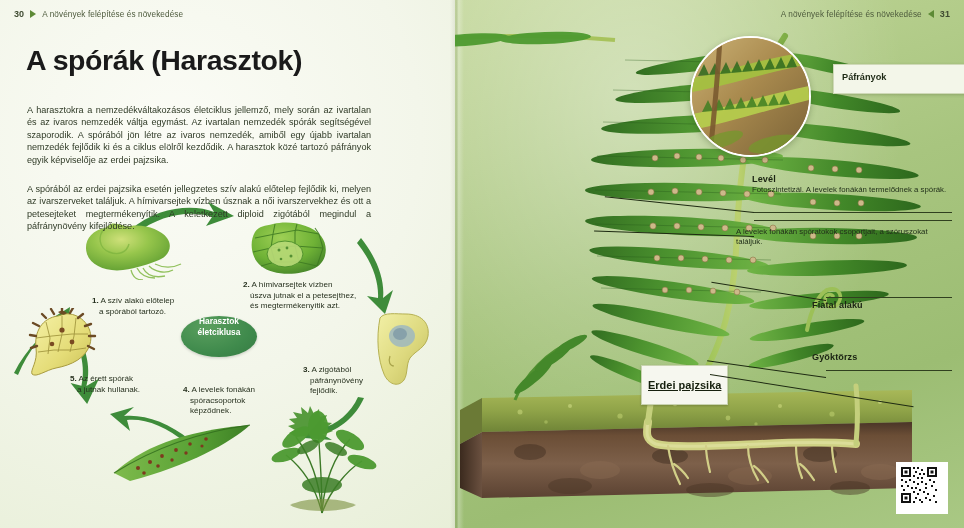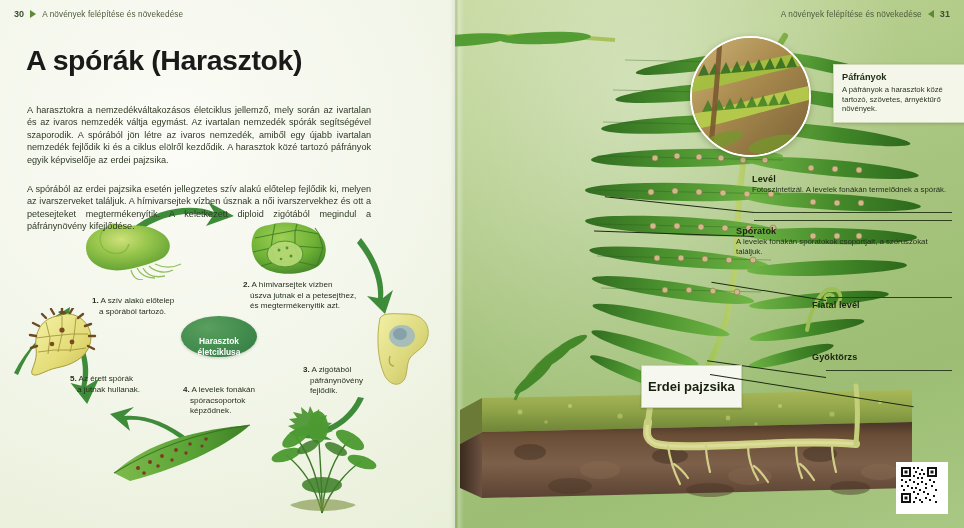--- a/index.html
+++ b/index.html
@@ -66,21 +66,21 @@
   #lab2{left:243px;top:80px;}
   #lab3{left:303px;top:165px;}
   #lab4{left:183px;top:185px;}
   #lab5{left:70px;top:174px;}
 
   
   #badge{
     position:absolute;left:181px;top:116px;width:76px;height:41px;border-radius:50%;
     background:radial-gradient(ellipse at 35% 28%,#5a9f5e 0%,#3f8a4c 60%,#357a42 100%);
     box-shadow:0 1px 3px rgba(0,0,0,.18);
-    display:flex;align-items:flex-end;justify-content:center;text-align:center;
+    display:flex;align-items:flex-start;justify-content:center;text-align:center;
     color:#ffffff;font-size:8.4px;font-weight:bold;line-height:10.5px;
   }
 
   
   .arrow{position:absolute;}
   .arrow svg{display:block;overflow:visible;}
 
   
   .organ{position:absolute;}
 
@@ -109,22 +109,22 @@
   
   .leadlab{position:absolute;text-align:left;color:#1b2413;}
   .leadlab .lt{font-size:9.1px;font-weight:bold;letter-spacing:.1px;}
   .leadlab .lb{font-size:7.8px;line-height:9.8px;margin-top:1px;color:#22301a;}
   .leadrule{position:absolute;height:1px;background:#30401f;}
   .leadhair{position:absolute;background:#1e2a12;transform-origin:left center;height:1px;}
 
   
   .tag{
     position:absolute;background:#f6f7ef;border:1px solid #c9d3b0;
-    font-size:13px;font-weight:bold;color:#16200e;padding:13px 6px;
-    box-shadow:0 1px 2px rgba(0,0,0,.2);white-space:nowrap;
+    font-size:11px;font-weight:bold;color:#16200e;padding:13px 6px;
+    box-shadow:0 1px 2px rgba(0,0,0,.2);white-space:nowrap;text-decoration:underline;
   }
 
   
   #soil{position:absolute;left:5px;top:360px;width:462px;height:140px;}
   #qr{position:absolute;right:16px;bottom:14px;width:46px;height:46px;background:#ffffff;padding:3px;z-index:30;}
   #qr svg{display:block;}
 </style>
 </head>
 <body>
 
@@ -587,39 +587,37 @@
         <path d="M28,0 C26,34 22,78 18,117" fill="none" stroke="#7a5a30" stroke-width="5" opacity=".9"></path>
         <g fill="#75992c" opacity=".75">
           <ellipse cx="30" cy="102" rx="22" ry="7" transform="rotate(-18 30 102)"></ellipse>
           <ellipse cx="82" cy="106" rx="26" ry="8" transform="rotate(-12 82 106)"></ellipse>
         </g>
       </svg>
     </div>
 
     <div id="card-pafranyok">
       <div class="ctitle">Páfrányok</div>
-      <div class="cbody">A páfrányok a harasztok közé tartozó, szövetes, árnyéktűrő növények.</div>
     </div>
 
     <div class="leadlab" style="right:12px;top:174px;width:200px;">
       <div class="lt">Levél</div>
       <div class="lb">Fotoszintetizál. A levelek fonákán termelődnek a spórák.</div>
     </div>
     <div class="leadrule" style="right:12px;top:212px;width:198px;"></div>
     <div class="leadhair" style="right:210px;top:212px;width:150px;transform:rotate(6deg);transform-origin:right center;"></div>
 
     <div class="leadlab" style="right:12px;top:226px;width:216px;">
-      <div class="lt">Spóratok</div>
       <div class="lb">A levelek fonákán spóratokok csoportjait, a szóruszokat találjuk.</div>
     </div>
     <div class="leadrule" style="right:12px;top:220px;width:198px;"></div>
     <div class="leadhair" style="right:210px;top:236px;width:160px;transform:rotate(2deg);transform-origin:right center;"></div>
 
     <div class="leadlab" style="right:12px;top:300px;width:140px;">
-      <div class="lt">Fiatal levél</div>
+      <div class="lt">Fiatal alakú</div>
     </div>
     <div class="leadrule" style="right:12px;top:297px;width:126px;"></div>
     <div class="leadhair" style="right:138px;top:300px;width:116px;transform:rotate(9deg);transform-origin:right center;"></div>
 
     <div class="leadlab" style="right:12px;top:352px;width:140px;">
       <div class="lt">Gyöktörzs</div>
     </div>
     <div class="leadrule" style="right:12px;top:370px;width:126px;"></div>
     <div class="leadhair" style="right:138px;top:377px;width:120px;transform:rotate(8deg);transform-origin:right center;"></div>
 

